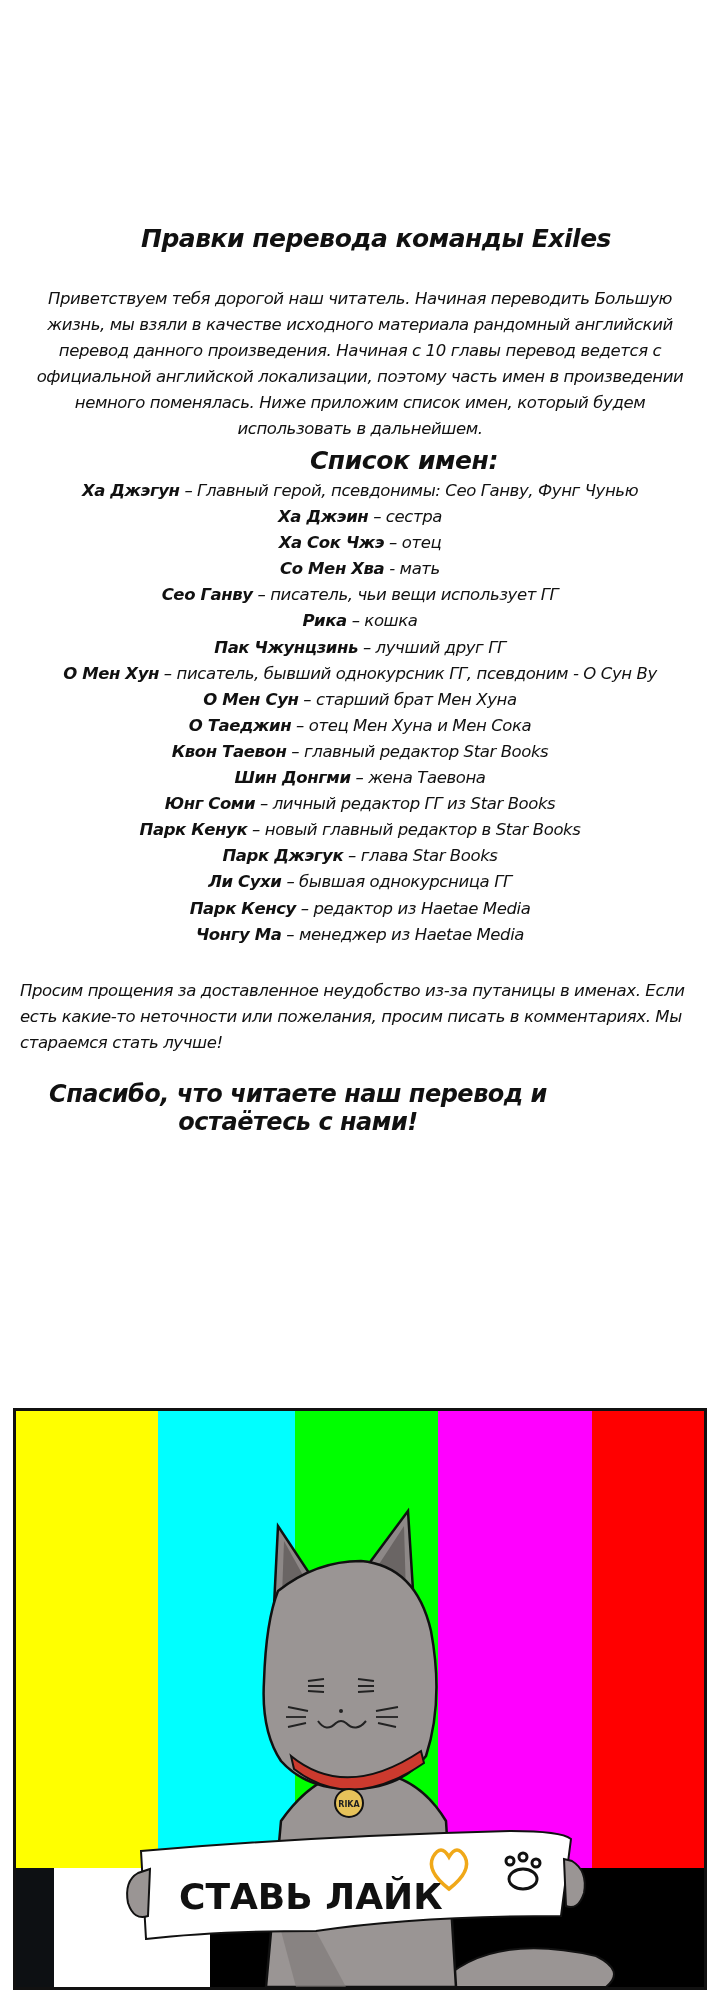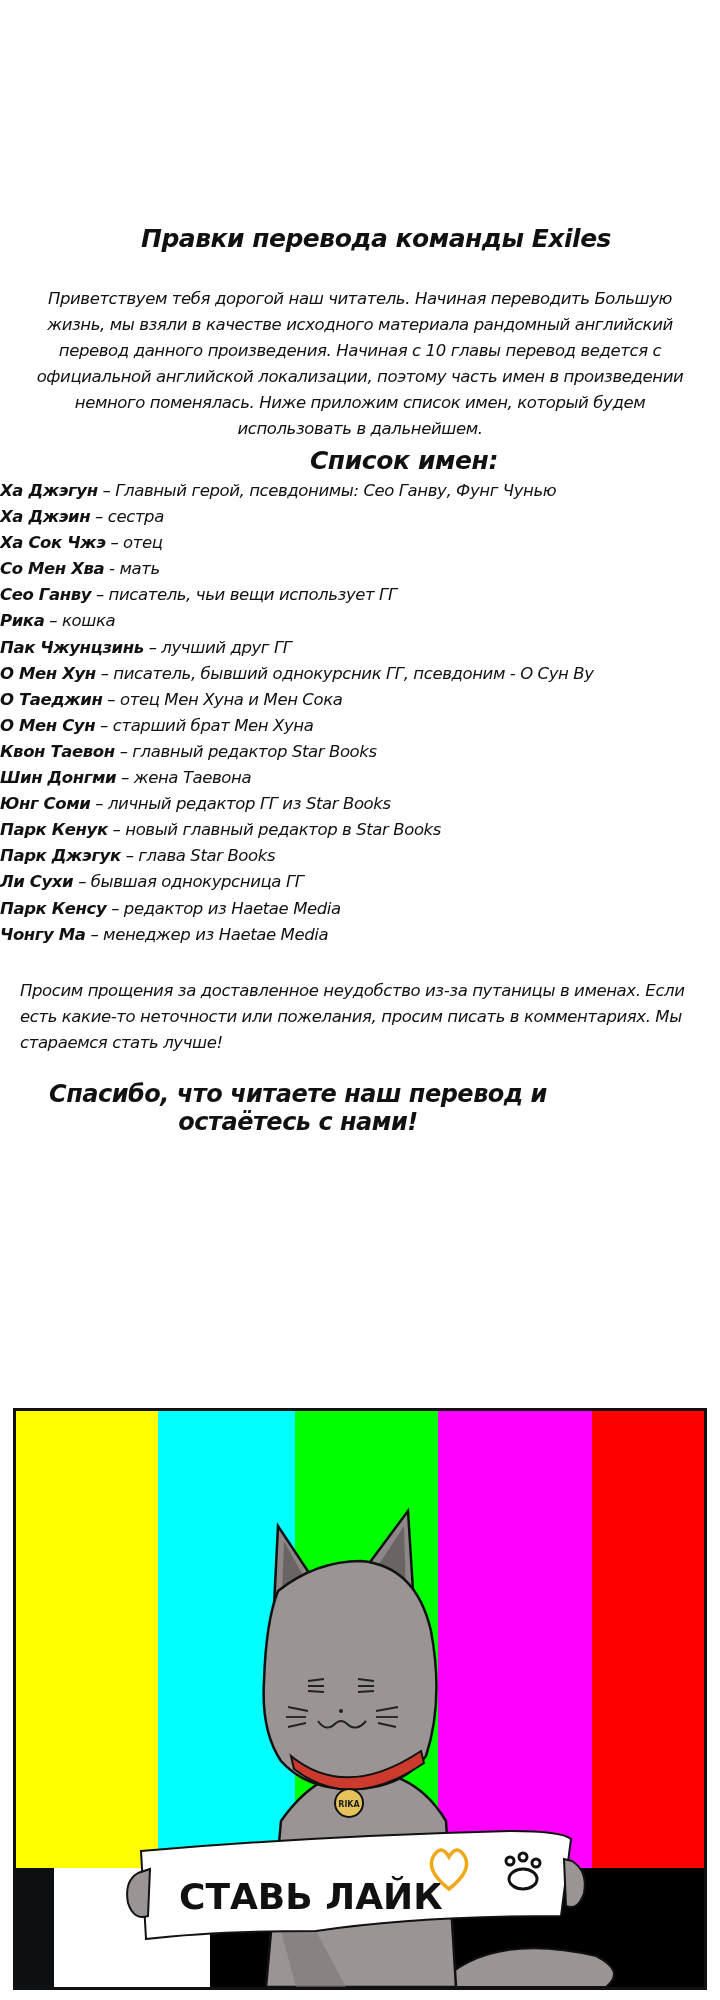--- a/index.html
+++ b/index.html
@@ -10,21 +10,21 @@
   .title { position: absolute; top: 224px; left: 0; width: 720px; text-align: center;
            font-size: 25px; font-style: italic; font-weight: bold; letter-spacing: -0.5px; margin-left: 16px; }
 
   .intro { position: absolute; top: 286px; left: 24px; width: 672px; text-align: center;
            font-size: 16.5px; font-style: italic; line-height: 26px; letter-spacing: -0.4px; }
 
   .names-heading { position: absolute; top: 446px; left: 0; width: 720px; text-align: center;
                    font-size: 25px; font-style: italic; font-weight: bold; letter-spacing: -0.4px; margin-left: 44px; }
 
   .names { position: absolute; top: 478px; left: 0; width: 720px; margin: 0; padding: 0;
-           list-style: none; font-style: italic; }
+           list-style: none; text-align: center; font-style: italic; }
   .names li { font-size: 16.5px; line-height: 26.1px; letter-spacing: -0.4px; white-space: nowrap; }
   .names .nm { font-weight: bold; }
 
   .apology { position: absolute; top: 978px; left: 20px; width: 680px; text-align: left;
              font-size: 16.5px; font-style: italic; line-height: 26px; letter-spacing: -0.4px; }
 
   .thanks { position: absolute; top: 1080px; left: 0; width: 596px; text-align: center;
             font-size: 24px; font-style: italic; font-weight: bold; letter-spacing: -0.5px; }
 
   
@@ -51,22 +51,22 @@
 
   <ul class="names">
     <li><span class="nm">Ха Джэгун</span><span> – Главный герой, псевдонимы: Сео Ганву, Фунг Чунью</span></li>
     <li><span class="nm">Ха Джэин</span><span> – сестра</span></li>
     <li><span class="nm">Ха Сок Чжэ</span><span> – отец</span></li>
     <li><span class="nm">Со Мен Хва</span><span> - мать</span></li>
     <li><span class="nm">Сео Ганву</span><span> – писатель, чьи вещи использует ГГ</span></li>
     <li><span class="nm">Рика</span><span> – кошка</span></li>
     <li><span class="nm">Пак Чжунцзинь</span><span> – лучший друг ГГ</span></li>
     <li><span class="nm">О Мен Хун</span><span> – писатель, бывший однокурсник ГГ, псевдоним - О Сун Ву</span></li>
+    <li><span class="nm">О Мен Сун</span><span> – старший брат Мен Хуна</span></li>
     <li><span class="nm">О Таеджин</span><span> – отец Мен Хуна и Мен Сока</span></li>
-    <li><span class="nm">О Мен Сун</span><span> – старший брат Мен Хуна</span></li>
     <li><span class="nm">Квон Таевон</span><span> – главный редактор Star Books</span></li>
     <li><span class="nm">Шин Донгми</span><span> – жена Таевона</span></li>
     <li><span class="nm">Юнг Соми</span><span> – личный редактор ГГ из Star Books</span></li>
     <li><span class="nm">Парк Кенук</span><span> – новый главный редактор в Star Books</span></li>
     <li><span class="nm">Парк Джэгук</span><span> – глава Star Books</span></li>
     <li><span class="nm">Ли Сухи</span><span> – бывшая однокурсница ГГ</span></li>
     <li><span class="nm">Парк Кенсу</span><span> – редактор из Haetae Media</span></li>
     <li><span class="nm">Чонгу Ма</span><span> – менеджер из Haetae Media</span></li>
   </ul>
 

